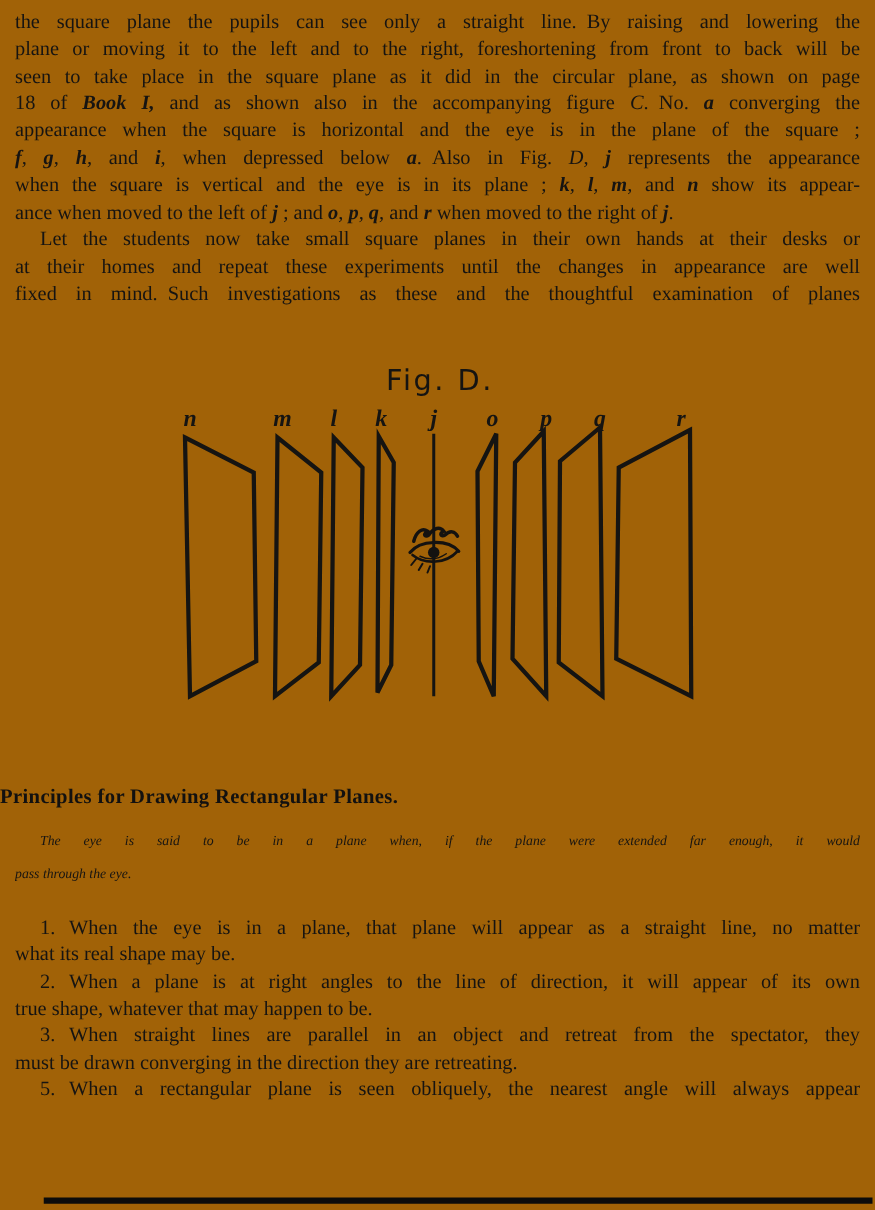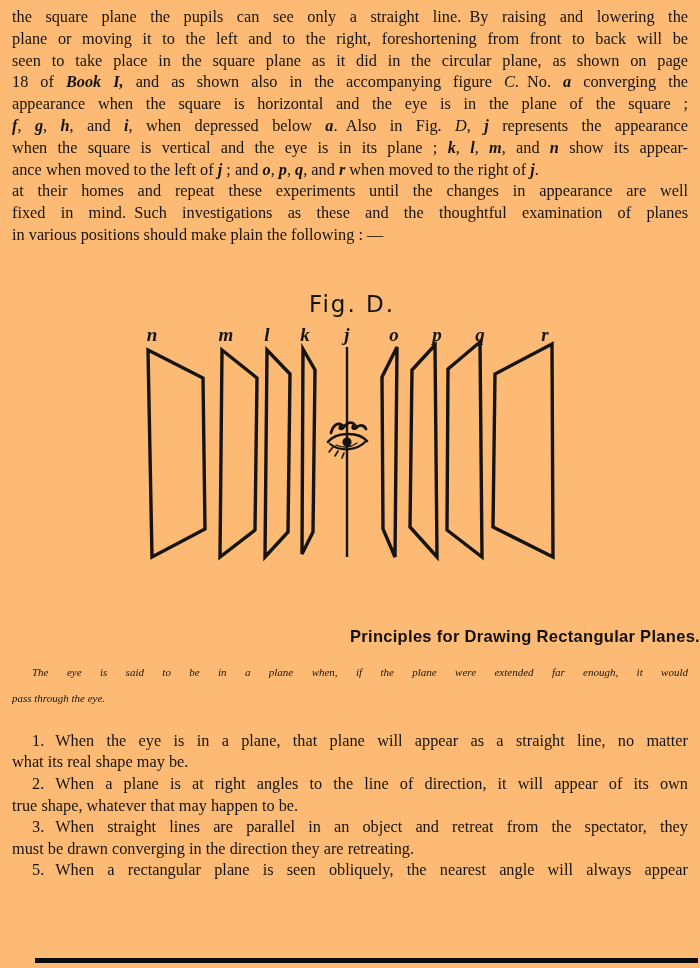--- a/index.html
+++ b/index.html
@@ -1,20 +1,20 @@
 <!DOCTYPE html>
 <html><head>
 <meta charset="utf-8">
 <style>
   html, body { margin: 0; padding: 0; }
   .page {
     position: relative;
     width: 700px;
     height: 968px;
-    background: #fdba74;
+    background: #a16207;
     color: #161412;
     font-family: "Liberation Serif", serif;
     overflow: hidden;
   }
   .text-block { padding: 0 12px; font-size: 16.3px; }
   .p1 { padding-top: 6px; }
   .jline {
     line-height: 21.8px;
     height: 21.8px;
     overflow: hidden;
@@ -24,22 +24,22 @@
   .jline.last { text-align-last: left; }
   .it { font-style: italic; }
   .bd { font-weight: bold; margin-top: 12px; }
   .intro { margin-top: 13px; font-size: 11px; }
   .intro .jline { line-height: 26.5px; height: 26.5px; }
   .items { margin-top: 18px; }
   .items .jline { line-height: 21.6px; height: 21.6px; }
   .fig-svg { display: block; margin-top: 29px; }
   .fig-caption {
     margin-top: 52px;
-    text-align: right;
-    font-family: Liberation Sans, sans-serif;
+    text-align: left;
+    font-family: Liberation Serif, serif;
     font-weight: bold;
     font-size: 16.5px;
     letter-spacing: 0.3px;
     color: #121110;
   }
   .plane { fill: none; stroke: #151412; stroke-width: 3.4; stroke-linejoin: miter; }
   .plane-line { stroke: #151412; stroke-width: 2.4; }
   .fig-title {
     font-family: "DejaVu Sans", sans-serif;
     font-size: 23px;
@@ -73,23 +73,23 @@
       <div class="jline"><span>plane or moving it to the left and to the right, foreshortening from front to back will be</span></div>
       <div class="jline"><span>seen to take place in the square plane as it did in the circular plane, as shown on page</span></div>
       <div class="jline"><span>18 of </span><span class="it bd">Book I,</span><span> and as shown also in the accompanying figure </span><span class="it">C</span><span>. No. </span><span class="it bd">a</span><span> converging the</span></div>
       <div class="jline"><span>appearance when the square is horizontal and the eye is in the plane of the square ;</span></div>
       <div class="jline"><span class="it bd">f</span><span>, </span><span class="it bd">g</span><span>, </span><span class="it bd">h</span><span>, and </span><span class="it bd">i</span><span>, when depressed below </span><span class="it bd">a</span><span>. Also in Fig. </span><span class="it">D</span><span>, </span><span class="it bd">j</span><span> represents the appearance</span></div>
       <div class="jline"><span>when the square is vertical and the eye is in its plane ; </span><span class="it bd">k</span><span>, </span><span class="it bd">l</span><span>, </span><span class="it bd">m</span><span>, and </span><span class="it bd">n</span><span> show its appear-</span></div>
       <div class="jline last"><span>ance when moved to the left of </span><span class="it bd">j</span><span> ; and </span><span class="it bd">o</span><span>, </span><span class="it bd">p</span><span>, </span><span class="it bd">q</span><span>, and </span><span class="it bd">r</span><span> when moved to the right of </span><span class="it bd">j</span><span>.</span></div>
     </div>
 
   <div class="text-block p2">
+      <div class="jline" style="padding-left: 20px;"><span>Let the students now take small square planes in their own hands at their desks or</span></div>
       <div class="jline"><span>at their homes and repeat these experiments until the changes in appearance are well</span></div>
       <div class="jline"><span>fixed in mind. Such investigations as these and the thoughtful examination of planes</span></div>
-      <div class="jline last"><span>in various positions should make plain the following : —</span></div>
     </div>
 
   <svg id="fig-svg" class="fig-svg" width="700" height="300" viewBox="0 0 700 300">
     <text x="352" y="37" text-anchor="middle" class="fig-title">Fig. D.</text>
       <text x="152" y="66" text-anchor="middle" class="fig-label">n</text>
       <text x="226" y="66" text-anchor="middle" class="fig-label">m</text>
       <text x="267" y="66" text-anchor="middle" class="fig-label">l</text>
       <text x="305" y="66" text-anchor="middle" class="fig-label">k</text>
       <text x="347" y="66" text-anchor="middle" class="fig-label">j</text>
       <text x="394" y="66" text-anchor="middle" class="fig-label">o</text>

